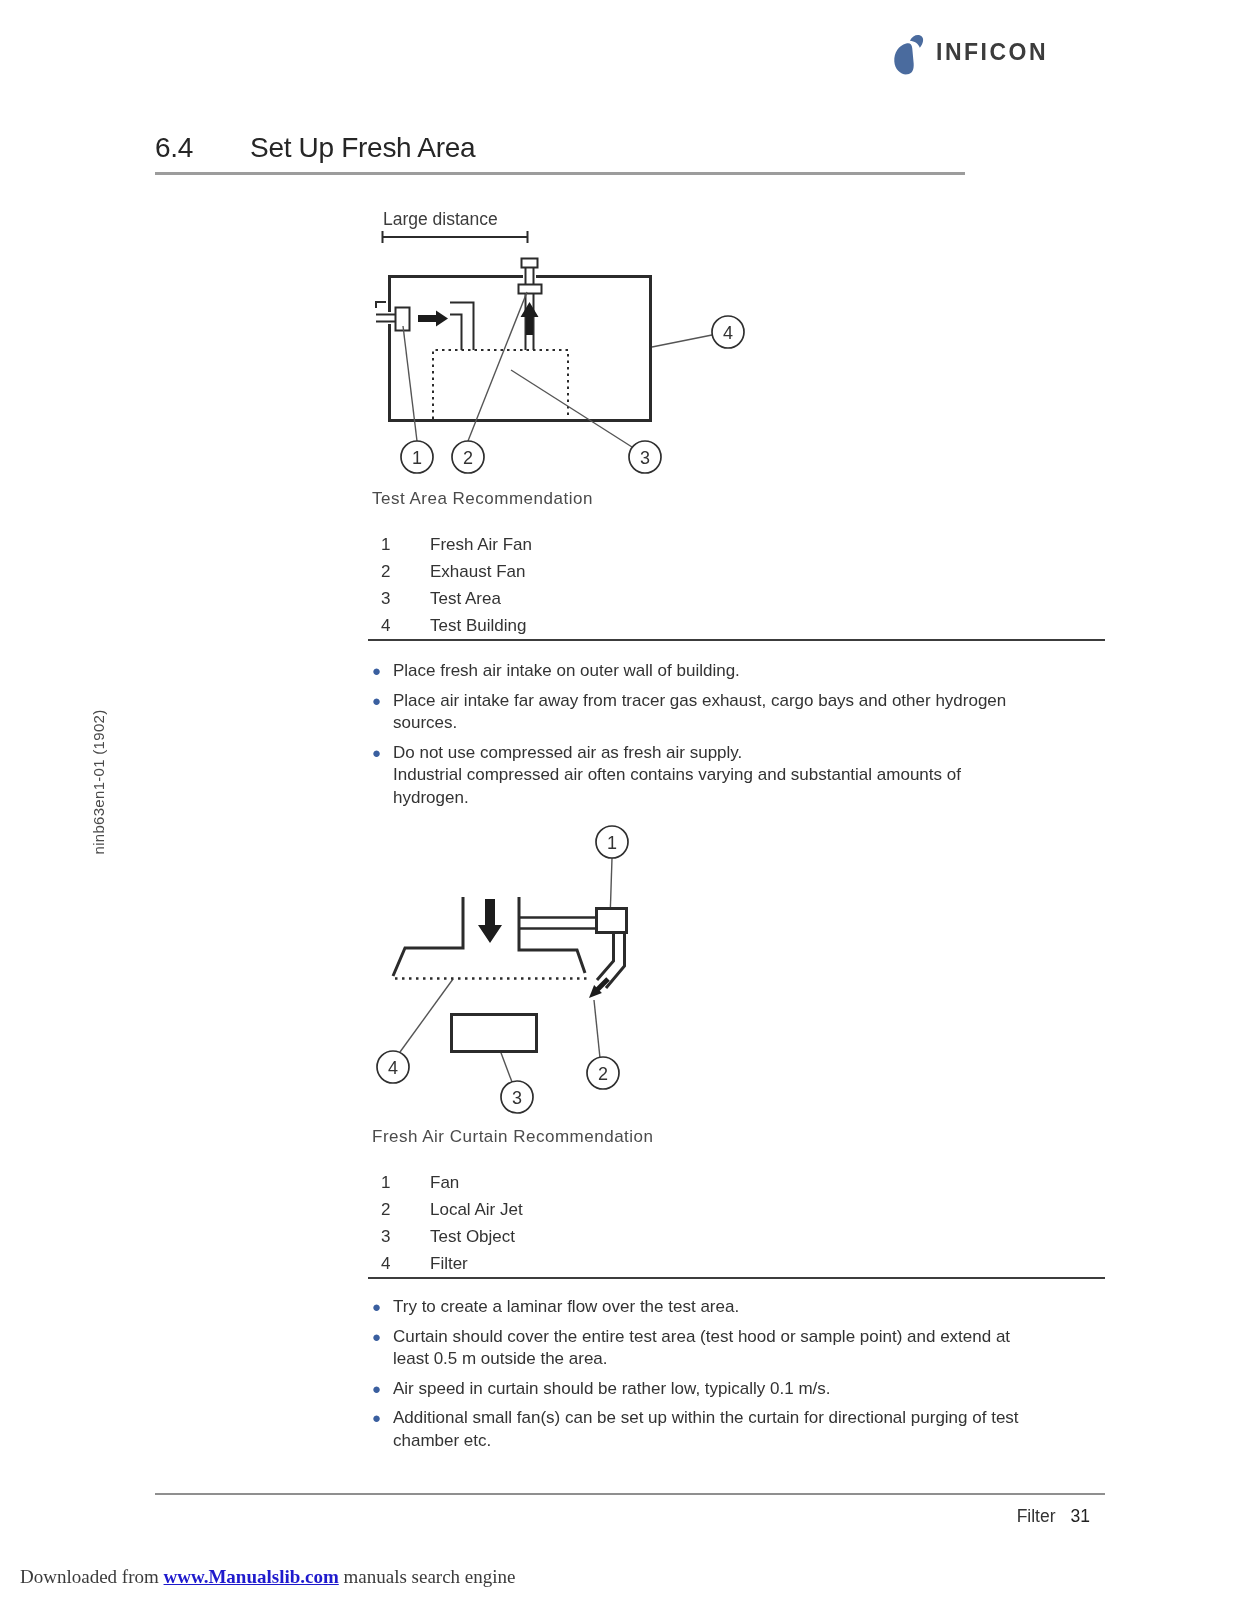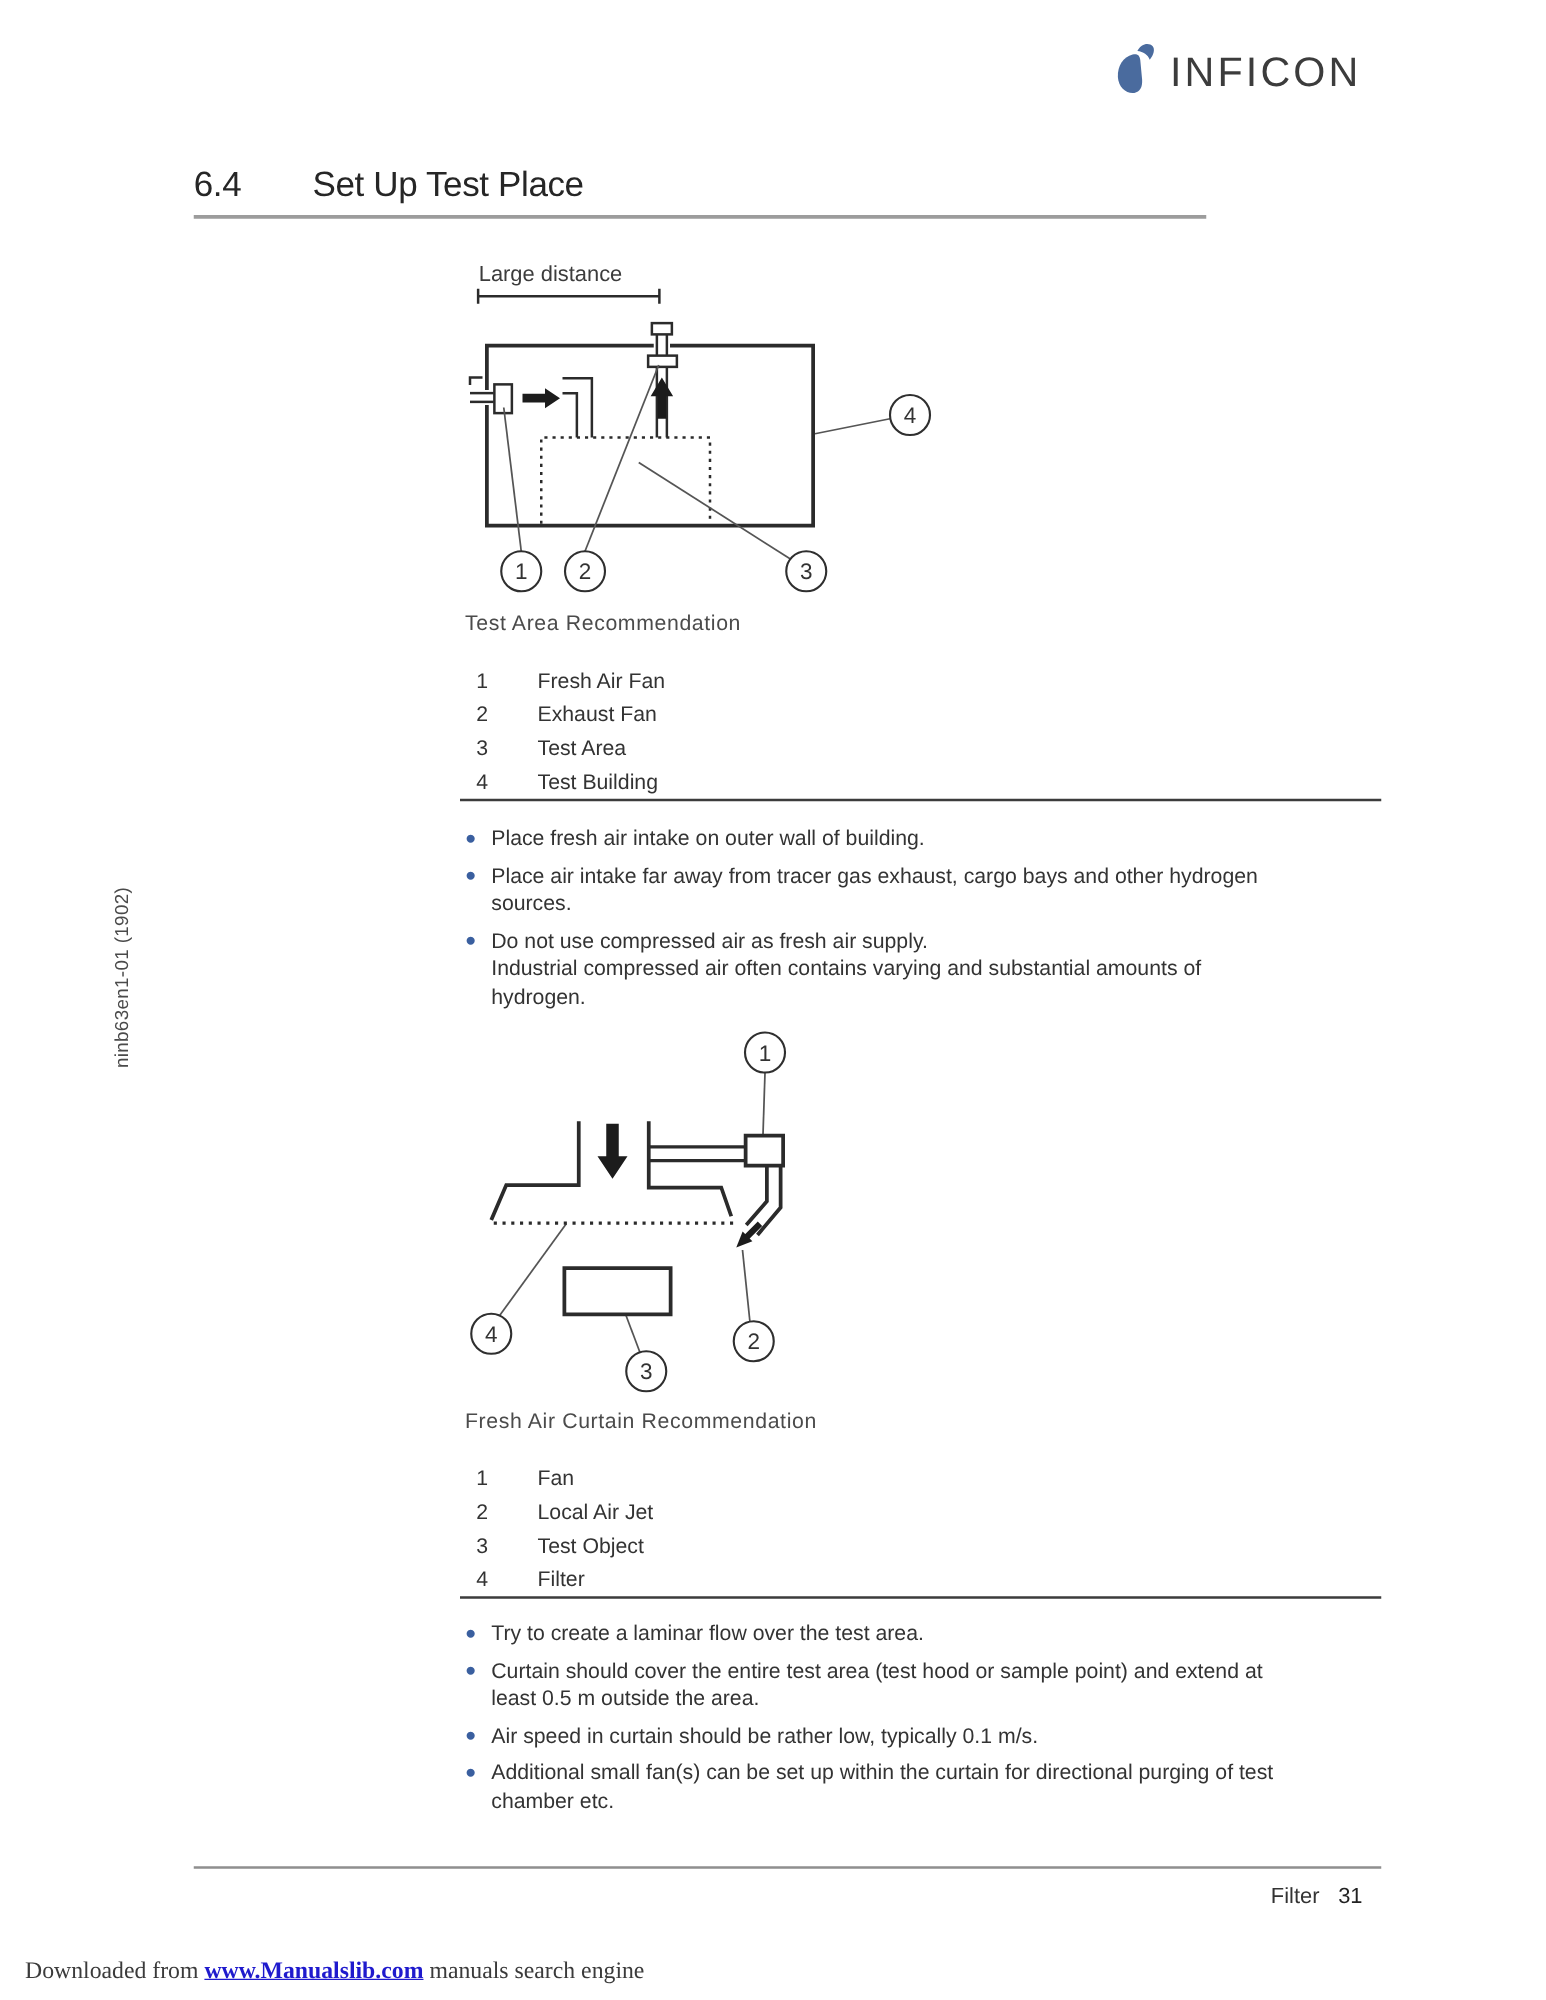--- a/index.html
+++ b/index.html
@@ -2,21 +2,21 @@
 <html><head>
 <meta charset="utf-8">
 <style>
   html,body{margin:0;padding:0;background:#fff;}
   .page{position:relative;width:1237px;height:1600px;background:#ffffff;overflow:hidden;
         font-family:"Liberation Sans",sans-serif;color:#333;}
 
   
   .logo{position:absolute;left:891px;top:31px;display:flex;align-items:flex-start;}
   .logo-glyph{margin-right:11px;}
-  .logo-text{font-size:33px;letter-spacing:2.5px;color:#3c3c3c;font-weight:400;margin-top:8px;}
+  .logo-text{font-size:23px;letter-spacing:2.5px;color:#3c3c3c;font-weight:700;margin-top:8px;}
 
   
   .heading{position:absolute;left:155px;top:132px;display:flex;font-weight:normal;
            font-size:28px;color:#262626;letter-spacing:-0.3px;}
   .heading-number{width:95px;}
   .heading-rule{position:absolute;left:155px;top:172px;width:810px;height:3px;background:#9c9c9c;}
 
   
   .fig1{position:absolute;left:360px;top:195px;}
   .fig2{position:absolute;left:360px;top:800px;}
@@ -69,21 +69,21 @@
   <div class="logo">
     <svg class="logo-glyph" width="34" height="46" viewBox="0 0 36 48">
       <path d="M16,13 C8,15 3,23 3.5,32 C4,41 11,46.5 17.5,45.5 C22,44.8 24.5,41 24,34 L22.5,18 C22,13.5 20,12 16,13 Z" fill="#4a6b9e"></path>
       <path d="M20,10 C23,3.5 30,2.5 33,6 C35,8.5 34,13 30.5,17.5 C29,13 25,10.5 20,10 Z" fill="#4a6b9e"></path>
     </svg>
     <span class="logo-text">INFICON</span>
   </div>
 
   <div class="heading">
     <span class="heading-number">6.4</span>
-    <span class="heading-title">Set Up Test Place</span>
+    <span class="heading-title">Set Up Fresh Area</span>
   </div>
   <div class="heading-rule"></div>
 
   <svg class="fig1" width="400" height="290" viewBox="0 0 400 290">
 
     <text class="dist-label" x="23" y="30">Large distance</text>
     <g class="diagram-stroke" stroke-width="2">
       <line x1="22.5" y1="42" x2="167.5" y2="42"></line>
       <line x1="22.5" y1="36" x2="22.5" y2="48"></line>
       <line x1="167.5" y1="36" x2="167.5" y2="48"></line>

